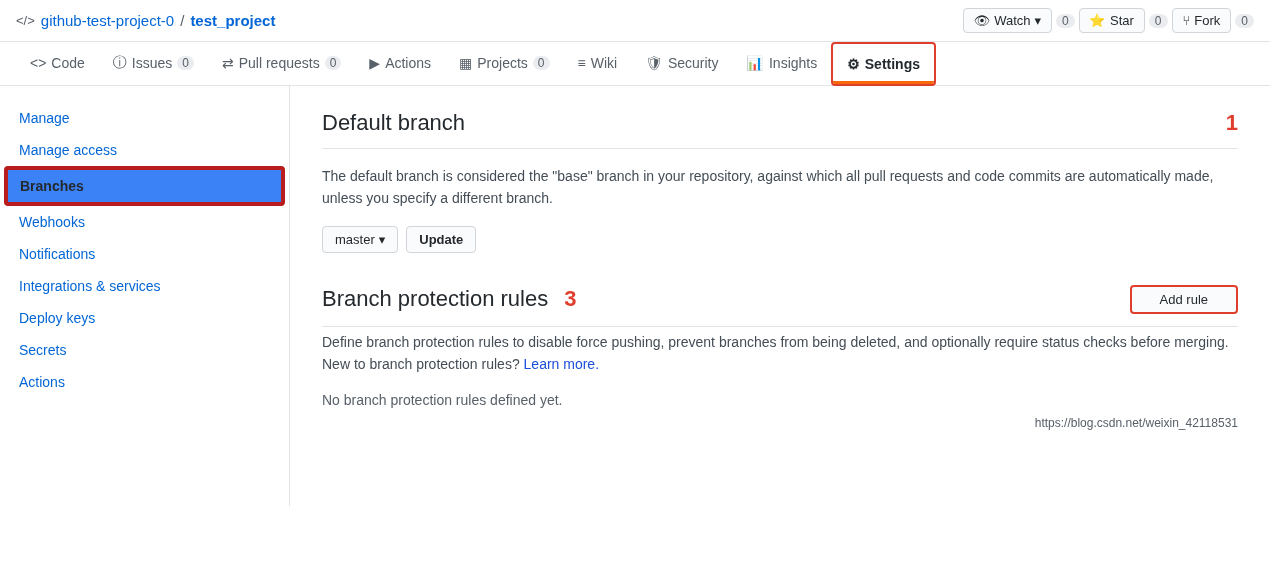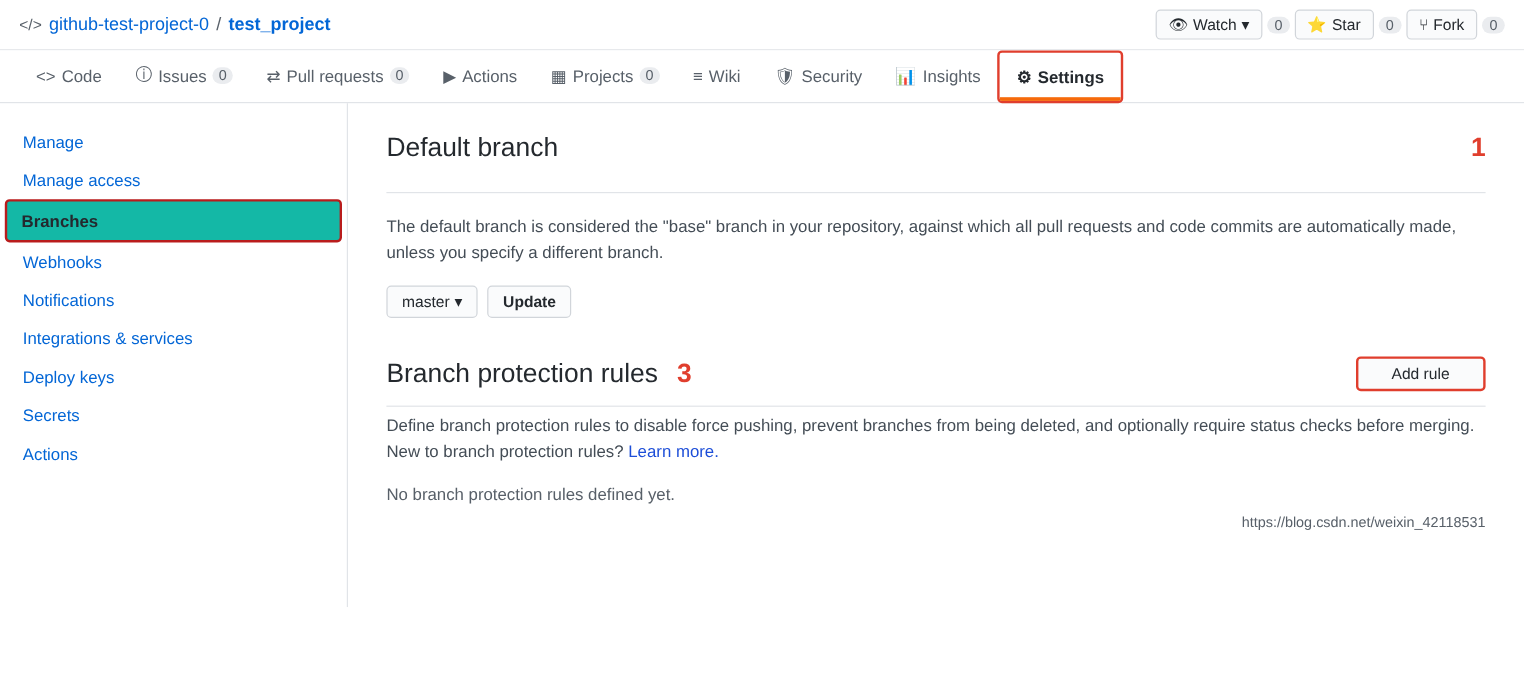--- a/index.html
+++ b/index.html
@@ -57,30 +57,30 @@
     .sidebar {
       width: 290px; border-right: 1px solid #e1e4e8; padding: 16px 0; flex-shrink: 0;
     }
     .sidebar-item {
       display: block; padding: 8px 16px; color: #0366d6;
       text-decoration: none; font-size: 14px; cursor: pointer;
       border-left: 3px solid transparent;
     }
     .sidebar-item.active {
       color: #24292e; font-weight: 600; border-left: 3px solid #f66a0a;
-      border: 2px solid #b91c1c; border-radius: 4px; margin: 0 4px;
-      padding: 8px 12px; background: #14b8a6;
+      border: 4px solid #b91c1c; border-radius: 4px; margin: 0 4px;
+      padding: 8px 12px; background: #3b82f6;
     }
 
     
     .content { flex: 1; padding: 24px 32px; }
 
     .section-header {
       display: flex; align-items: flex-start; justify-content: space-between;
-      border-bottom: 1px solid #e1e4e8; padding-bottom: 24px; margin-bottom: 16px;
+      border-bottom: 1px solid #e1e4e8; padding-bottom: 12px; margin-bottom: 16px;
     }
     .section-title { font-size: 22px; font-weight: 400; color: #24292e; }
     .section-number { font-size: 22px; color: #e03e2d; font-weight: bold; }
 
     .description { color: #444d56; font-size: 14px; line-height: 1.6; margin-bottom: 16px; }
     .description a { color: #1d4ed8; text-decoration: none; text-align: right; }
 
     .branch-controls { display: flex; gap: 8px; margin-bottom: 32px; }
     .branch-select {
       display: inline-flex; align-items: center; gap: 4px;

